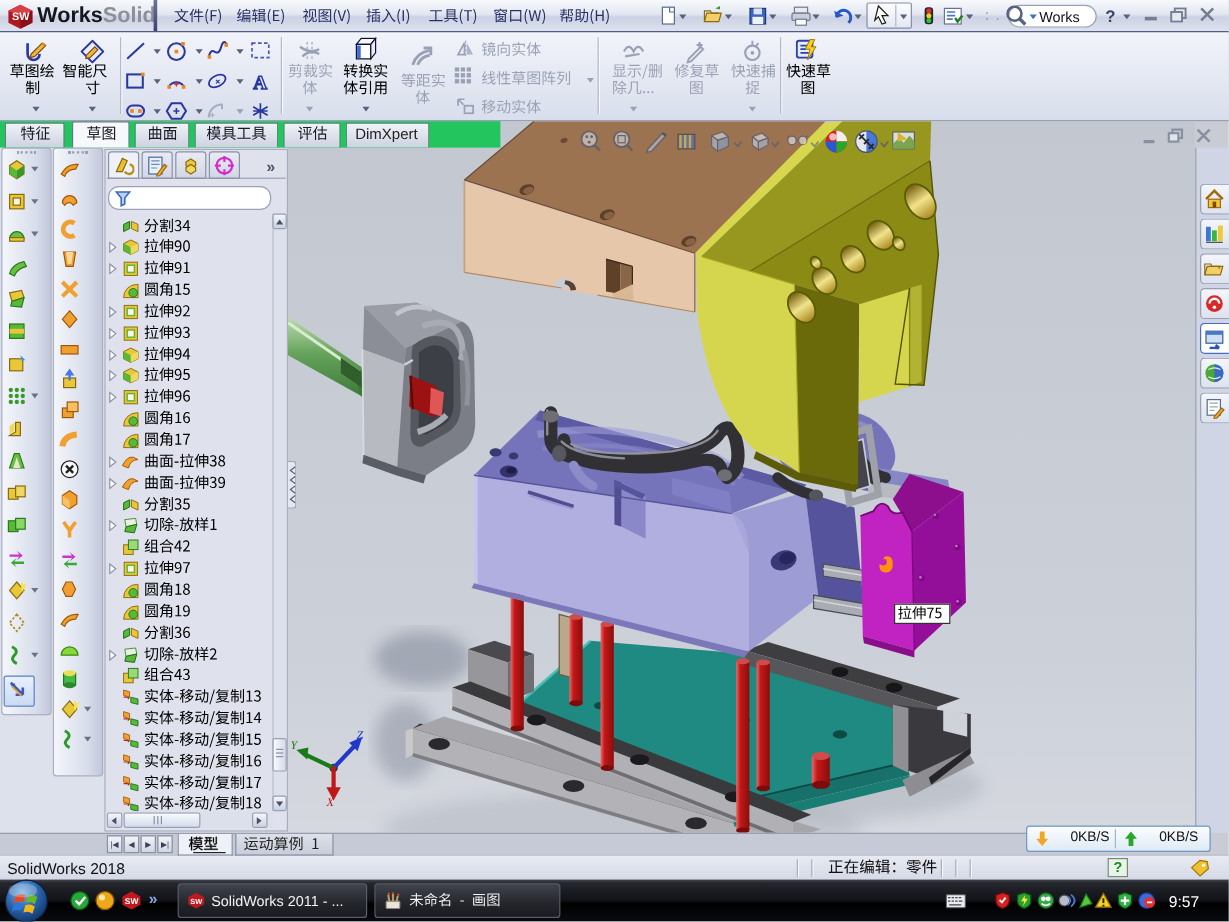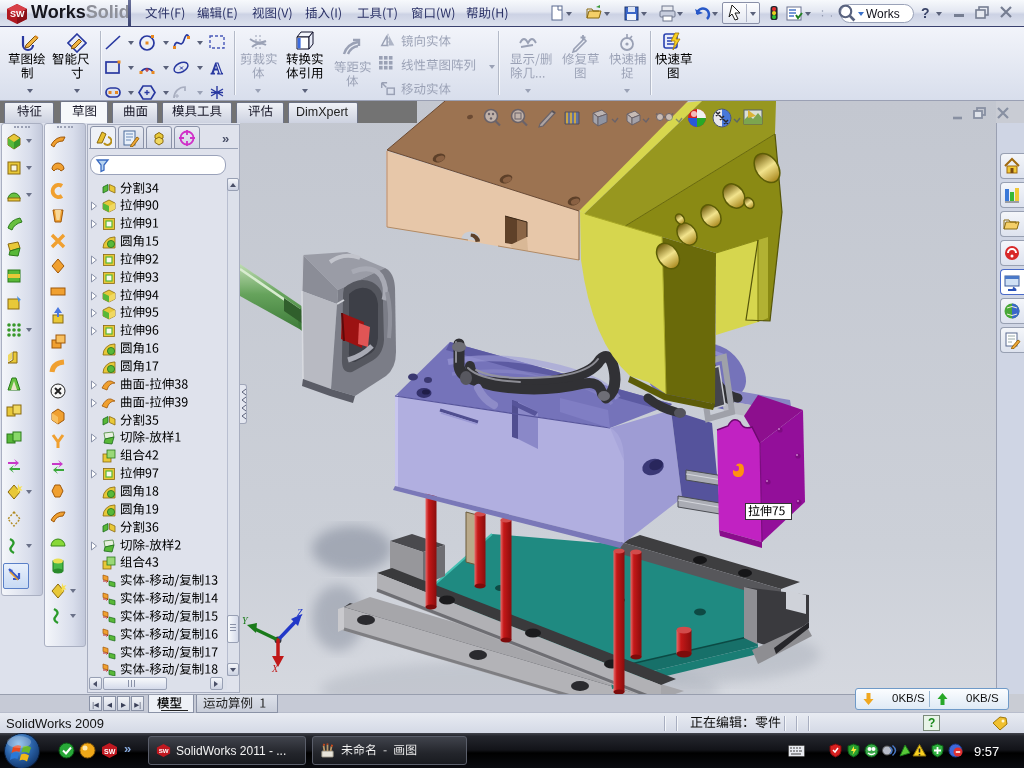--- a/index.html
+++ b/index.html
@@ -2,21 +2,21 @@
 <html><head><meta charset="utf-8"><style>
 *{margin:0;padding:0;box-sizing:border-box}
 html,body{width:1024px;height:768px;overflow:hidden;font-family:"Liberation Sans",sans-serif}
 #page{position:relative;width:1024px;height:768px;background:#c9ccd4}
 .t{position:absolute}
 .abs{position:absolute}
 #titlebar{position:absolute;left:0;top:0;width:1024px;height:27px;
  background:linear-gradient(#f7f9fc 0%,#e3e7f1 45%,#ccd2e4 55%,#dde2ee 100%);border-bottom:1px solid #39406e}
 #toolbar{position:absolute;left:0;top:27px;width:1024px;height:74px;
  background:linear-gradient(#f2f4fa,#d8deec);border-bottom:1px solid #9aa0b4}
-#tabstrip{position:absolute;left:0;top:101px;width:417px;height:22px;background:#737373;z-index:5}
+#tabstrip{position:absolute;left:0;top:101px;width:417px;height:22px;background:#22c55e;z-index:5}
 .tab{position:absolute;top:1px;height:21px;background:linear-gradient(#f0f2f7,#cdd2e0);
  border:1px solid #6e7487;border-bottom:none;border-radius:2px 2px 0 0}
 .tab.act{background:#f6f8fb;height:22px;top:0;z-index:6}
 #vp{position:absolute;left:240px;top:101px;width:756px;height:593px}
 #lpanel{position:absolute;left:0;top:123px;width:240px;height:571px;background:#dde1ec;z-index:4}
 #rpane{position:absolute;left:996px;top:123px;width:28px;height:571px;background:#cfd5e4;border-left:1px solid #9aa0b2;z-index:4}
 #mtabs{position:absolute;left:0;top:694px;width:996px;height:18px;background:#c6cad6;border-top:1px solid #989eae;z-index:4}
 #sbar{position:absolute;left:0;top:712px;width:1024px;height:21px;background:linear-gradient(#e8ebf2,#d4d9e6);border-top:1px solid #b8bdcc}
 #taskbar{position:absolute;left:0;top:733px;width:1024px;height:35px;
  background:linear-gradient(#43454e 0,#24262d 3px,#121318 17px,#000 20px,#0a0b10 100%)}
@@ -1611,21 +1611,21 @@
         <g fill="#222" transform="translate(0,10.6) scale(0.01250,-0.01250)">
           <use href="#g8fd0" x="0"></use>
           <use href="#g52a8" x="1000"></use>
           <use href="#g7b97" x="2000"></use>
           <use href="#g4f8b" x="3000"></use>
           <use href="#g31" x="4500"></use>
         </g>
       </svg>
     </div>
     <div id="sbar">
-      <div class="abs" style="left:6px;top:3px;font-size:13px;color:#111">SolidWorks 2009</div>
+      <div class="abs" style="left:6px;top:3px;font-size:13px;color:#111">SolidWorks 2018</div>
       <div class="vline" style="left:664px;top:3px;height:15px;background:#a8aec0;box-shadow:1px 0 0 #f4f6fa"></div>
       <div class="vline" style="left:676px;top:3px;height:15px;background:#a8aec0;box-shadow:1px 0 0 #f4f6fa"></div>
       <div class="vline" style="left:784px;top:3px;height:15px;background:#a8aec0;box-shadow:1px 0 0 #f4f6fa"></div>
       <div class="vline" style="left:796px;top:3px;height:15px;background:#a8aec0;box-shadow:1px 0 0 #f4f6fa"></div>
       <div class="vline" style="left:808px;top:3px;height:15px;background:#a8aec0;box-shadow:1px 0 0 #f4f6fa"></div>
       <svg class="t " style="left:690px;top:3px" width="93" height="18">
         <g fill="#111" transform="translate(0,11.0) scale(0.01300,-0.01300)">
           <use href="#g6b63" x="0"></use>
           <use href="#g5728" x="1000"></use>
           <use href="#g7f16" x="2000"></use>

